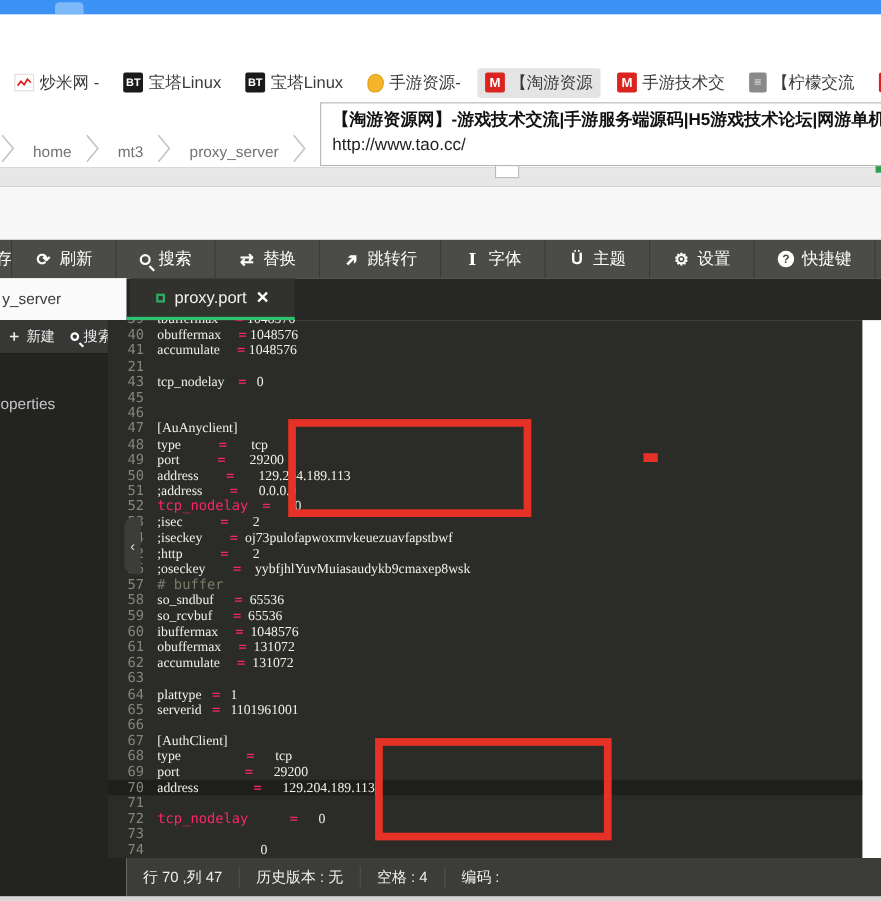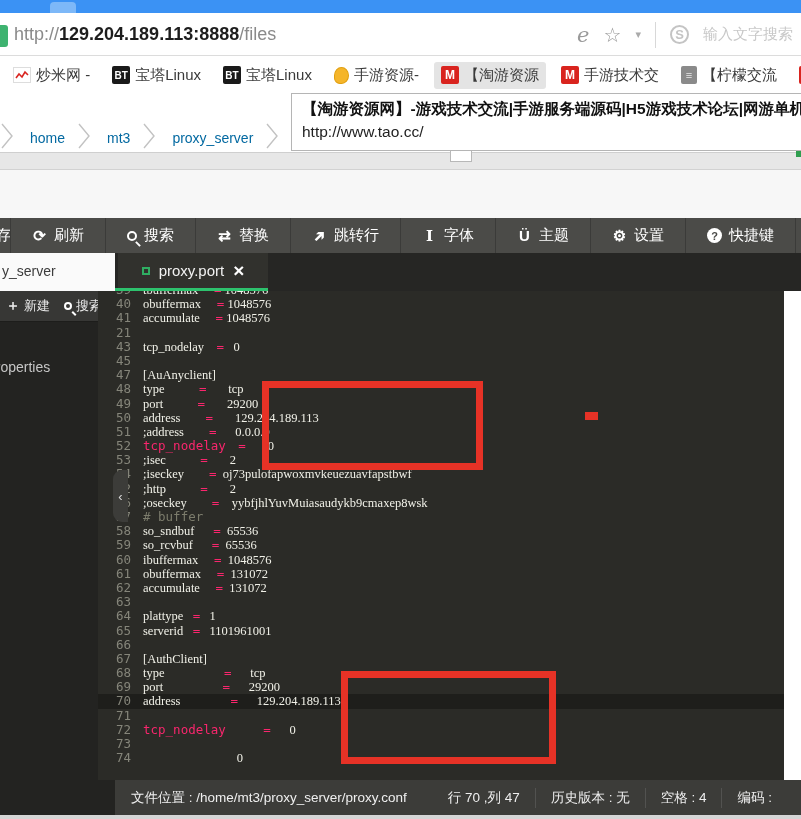--- a/index.html
+++ b/index.html
@@ -34,21 +34,21 @@
   .ic-shell { width:15px; height:17px; background:#f5b52a; border-radius:50% 50% 50% 6px; border:1px solid #e09f10; }
 
   
   .tooltip { position:absolute; left:291px; top:93px; width:520px; height:58px; background:#fff; border:1px solid #b5b5b5; z-index:40; padding:5px 0 0 10px; overflow:hidden; }
   .tt-title { font-size:15.5px; font-weight:700; color:#111; white-space:nowrap; }
   .tt-url { font-size:15.5px; color:#222; margin-top:3px; }
 
   
   .crumb-gap { position:absolute; left:0; top:94px; width:801px; height:29px; background:#fff; }
   .breadcrumb { position:absolute; left:0; top:123px; width:801px; height:30px; background:#fff; border-bottom:1px solid #cfcfcf; display:flex; align-items:center; }
-  .crumb-item { font-size:14px; color:#0369a1; padding:0 12px 0 16px; }
+  .crumb-item { font-size:14px; color:#737373; padding:0 12px 0 16px; }
   .chev { flex:none; }
   .small-box { position:absolute; left:450px; top:148px; width:22px; height:14px; background:#fff; border:1px solid #b8b8b8; z-index:30; }
   .green-mark { position:absolute; left:796px; top:148px; width:5px; height:9px; background:#2f9e4f; z-index:30; }
 
   .strip-gray { position:absolute; left:0; top:153px; width:801px; height:17px; background:#e7e7e7; border-bottom:1px solid #d2d2d2; }
   .area-light { position:absolute; left:0; top:170px; width:801px; height:48px; background:#f7f7f7; }
 
   
   .toolbar { position:absolute; left:0; top:218px; width:801px; height:35px; background:#4b4b48; display:flex; align-items:stretch; overflow:hidden; }
   .tb-partial { color:#fff; font-size:15px; display:flex; align-items:center; width:14px; margin-left:-4px; overflow:hidden; }
@@ -111,32 +111,20 @@
 </style>
 </head>
 <body>
 
 <div id="screen">
 
   <div class="blue-bar">
     <div class="blue-tab-hl"></div>
   </div>
 
-  <div class="url-row">
-    <div class="fav-green"></div>
-    <div class="url-text" id="url-text"><span class="dim">http://</span><span class="strong">129.204.189.113:8888</span><span class="dim">/files</span></div>
-    <div class="url-icons">
-      <span class="ie-e">e</span>
-      <span class="star">☆</span>
-      <span class="caret">▾</span>
-      <span class="vsep"></span>
-      <span class="s-circle">S</span>
-      <span class="search-ph">输入文字搜索</span>
-    </div>
-  </div>
 
   <div class="bookmarks" id="bookmarks">
       <div class="bm">
         <span class="ic-chart">
           <svg width="14" height="10">
             <polyline points="1,8 4,4 7,7 10,2 13,5" fill="none" stroke="#d9241f" stroke-width="1.6"></polyline>
           </svg>
         </span>
         <span class="bm-label">炒米网 -</span>
       </div>
@@ -289,20 +277,24 @@
         </div>
         <div class="row">
           <span class="ln">43</span>
           <span class="code"><span class="t">tcp_nodelay    </span><span class="eq">=</span><span class="t">   0</span></span>
         </div>
         <div class="row">
           <span class="ln">45</span>
           <span class="code"></span>
         </div>
         <div class="row">
+          <span class="ln">46</span>
+          <span class="code"></span>
+        </div>
+        <div class="row">
           <span class="ln">47</span>
           <span class="code"><span class="t">[AuAnyclient]</span></span>
         </div>
         <div class="row">
           <span class="ln">48</span>
           <span class="code"><span class="t">type           </span><span class="eq">=</span><span class="t">       tcp</span></span>
         </div>
         <div class="row">
           <span class="ln">49</span>
           <span class="code"><span class="t">port           </span><span class="eq">=</span><span class="t">       29200</span></span>
@@ -411,21 +403,20 @@
   </div>
 
   <div class="collapse">‹</div>
 
   <div class="red-rect r1"></div>
   <div class="red-rect r2"></div>
   <div class="red-dot"></div>
 
   <div class="sidebar-bottom"></div>
   <div class="statusbar" id="statusbar">
-      <span class="st-path">文件位置 : /home/mt3/proxy_server/proxy.conf</span>
       <span class="st-item">行 70 ,列 47</span>
       <span class="st-div"></span>
       <span class="st-item">历史版本 : 无</span>
       <span class="st-div"></span>
       <span class="st-item">空格 : 4</span>
       <span class="st-div"></span>
       <span class="st-item">编码 :</span>
     </div>
   <div class="bottom-strip"></div>
 

